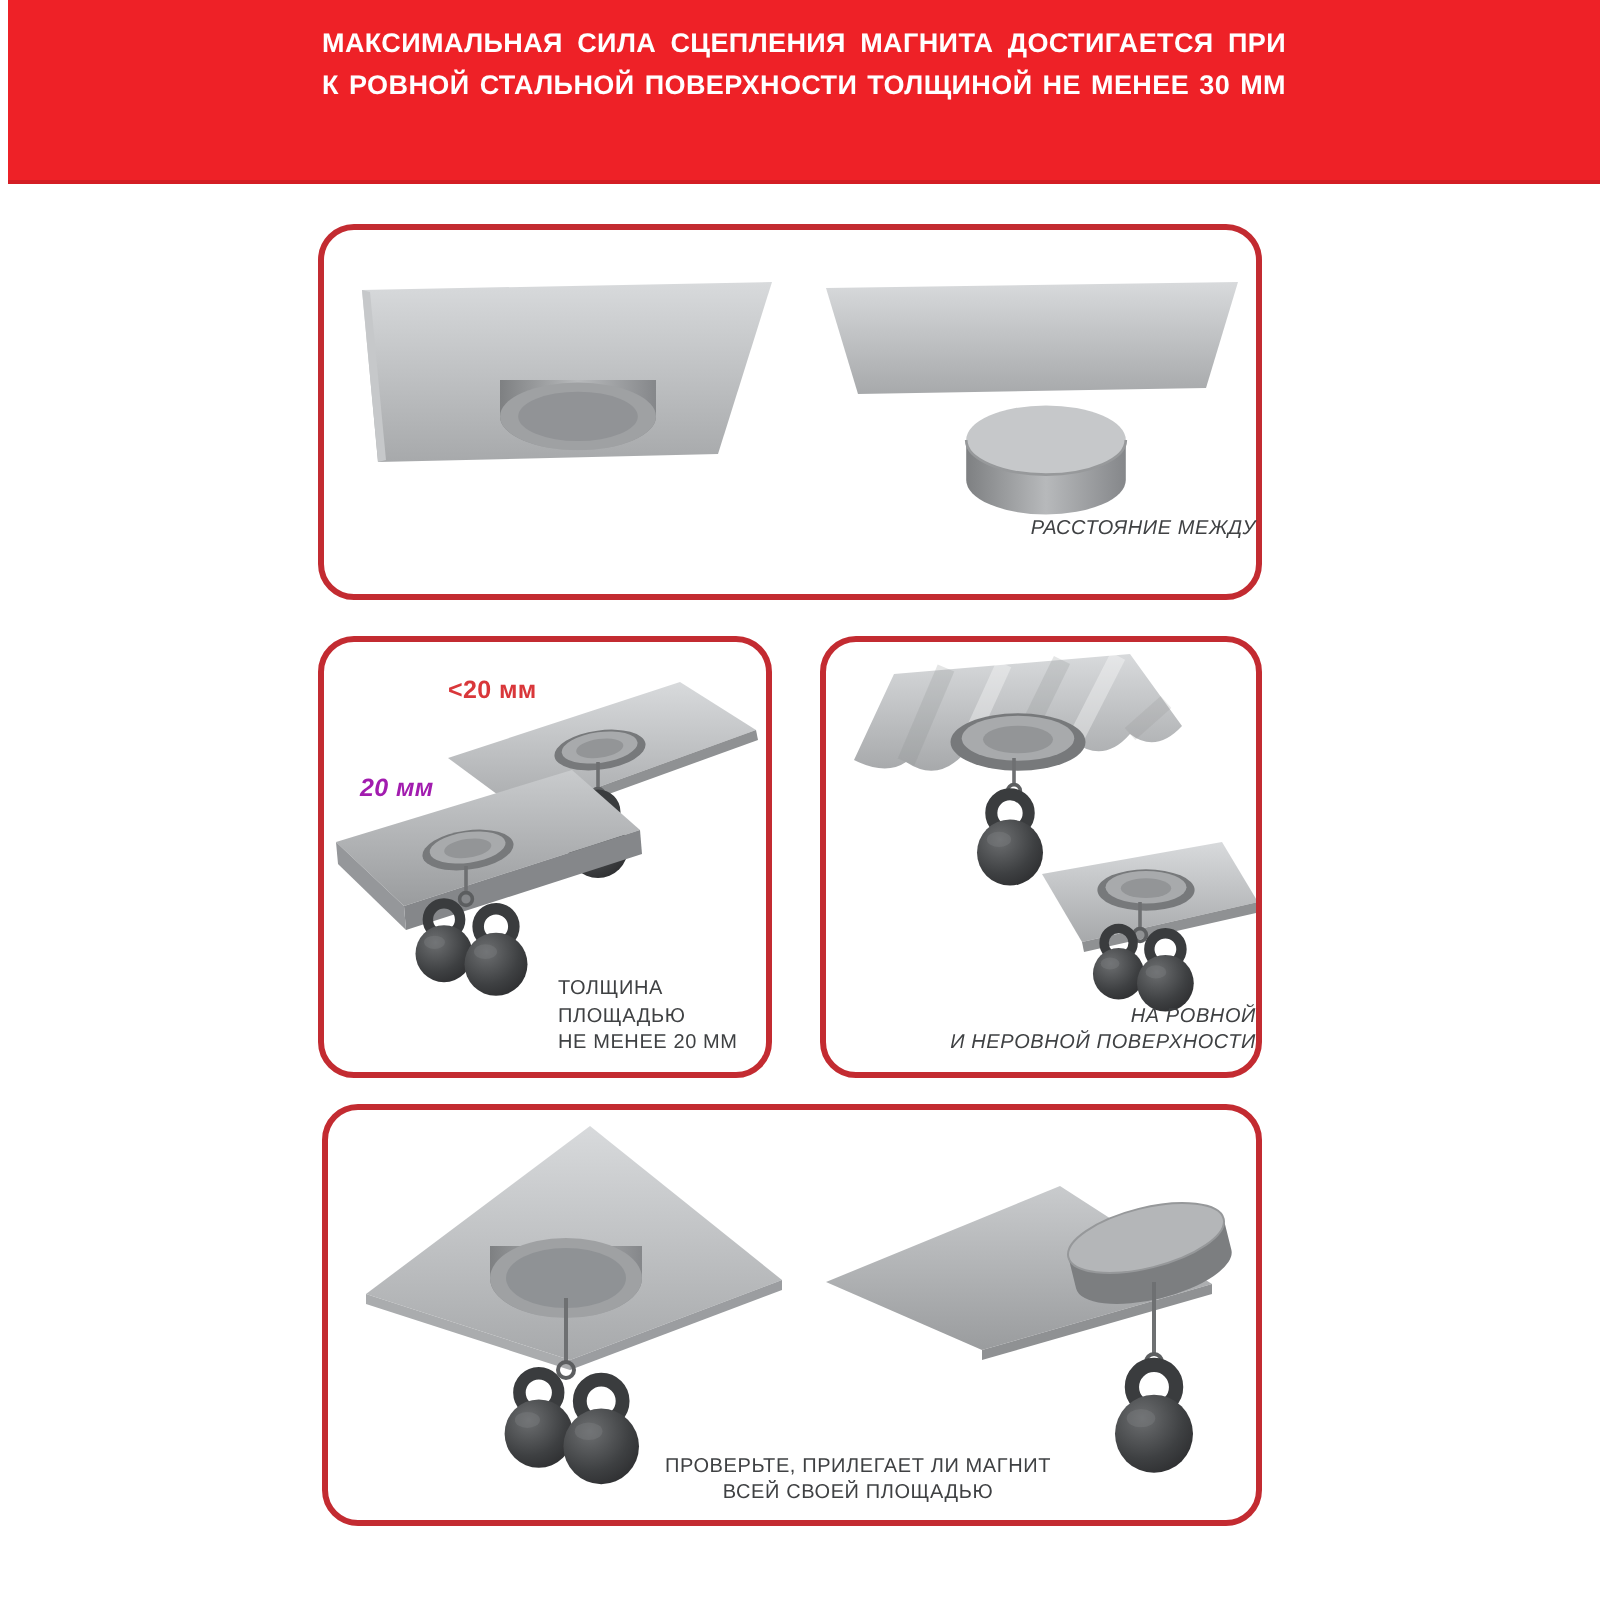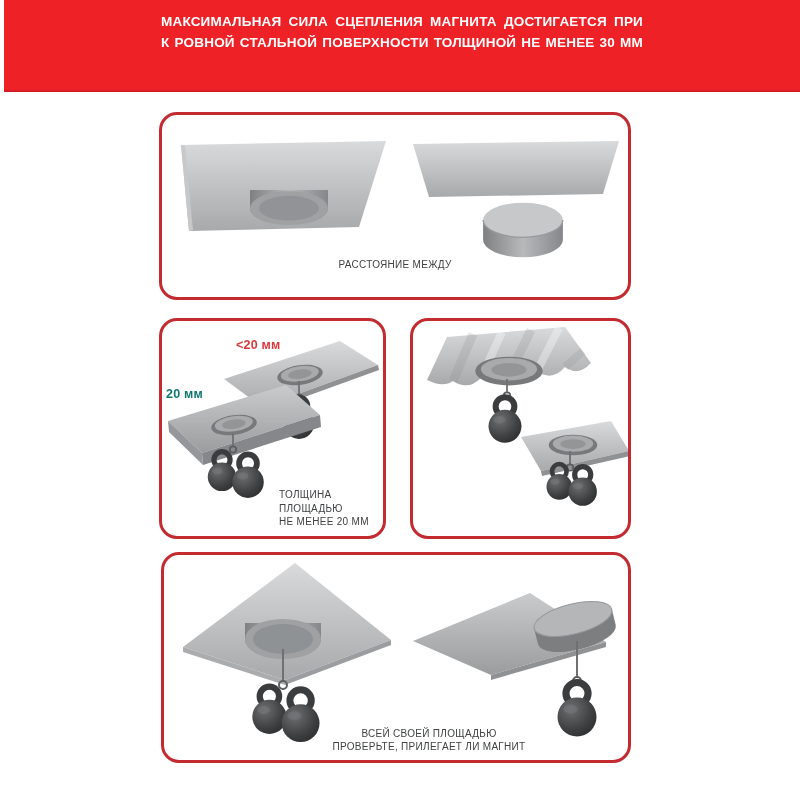--- a/index.html
+++ b/index.html
@@ -16,28 +16,28 @@
          border:3px solid #c32b31;border-radius:18px;}
   .panel svg{position:absolute;left:0;top:0;}
   #panel-distance{left:159px;top:112px;width:472px;height:188px;}
   #panel-thickness{left:159px;top:318px;width:227px;height:221px;}
   #panel-surface{left:410px;top:318px;width:221px;height:221px;}
   #panel-full-contact{left:161px;top:552px;width:470px;height:211px;}
   
   .caption{position:absolute;color:#3f4143;font-size:10px;line-height:13px;
            letter-spacing:.3px;}
   .caption .cap-line{display:block;}
-  .cap-center{left:0;right:0;text-align:center;}
+  .cap-center{left:0;right:0;text-align:right;font-style:italic;}
   #cap-distance{top:143px;}
   #cap-thickness{left:117px;top:167px;line-height:13.5px;}
   #cap-surface{top:181px;}
   #cap-full-contact{left:145px;width:240px;top:172px;text-align:center;}
   .mm-label{position:absolute;font-size:12.5px;font-weight:bold;letter-spacing:.2px;}
-  #label-thin{left:62px;top:17px;color:#d9373a;margin-left:12px;}
-  #label-thick{left:4px;top:66px;color:#0f766e;}
+  #label-thin{left:62px;top:17px;color:#d9373a;}
+  #label-thick{left:18px;top:66px;color:#a21caf;font-style:italic;}
 </style>
 </head>
 <body>
 
 <svg width="0" height="0" style="position:absolute">
   <defs>
     <linearGradient id="gPlate" x1="0" y1="0" x2="0" y2="1">
       <stop offset="0" stop-color="#d8dadc"></stop>
         <stop offset="1" stop-color="#a7a9ab"></stop>
     </linearGradient>
@@ -153,20 +153,24 @@
         <use href="#kbell" transform="translate(92,102) scale(1.1)"></use>
       </g>
       <g>
         <path d="M 108,116 L 198,100 L 216,130 L 128,150 Z" fill="url(#gPlate)"></path>
         <path d="M 128,150 L 216,130 L 217,135 L 129,155 Z" fill="#8f9193"></path>
         <use href="#maghole" transform="translate(160,124) scale(0.9)"></use>
         <use href="#whook" transform="translate(157,130)"></use>
         <use href="#kbellpair" transform="translate(158,166) scale(0.9)"></use>
       </g>
     </svg>
+    <div class="caption cap-center" id="cap-surface">
+      <span class="cap-line">НА РОВНОЙ</span>
+      <span class="cap-line">И НЕРОВНОЙ ПОВЕРХНОСТИ</span>
+    </div>
   </div>
 
   <div class="panel" id="panel-full-contact">
     <svg width="464" height="205" viewBox="0 0 464 205">
       <g>
         <path d="M 131,8 L 227,85 L 121,125 L 19,92 Z" fill="url(#gPlate)"></path>
         <path d="M 227,85 L 121,125 L 121,130 L 227,90 Z" fill="#9b9da0"></path>
         <path d="M 19,92 L 121,125 L 121,130 L 19,97 Z" fill="#aaacae"></path>
         <g transform="translate(119,76)">
           <path d="M -38,-8 L -38,8 A 38 20 0 0 0 38 8 L 38,-8 Z" fill="url(#gMagSide)"></path>
@@ -184,18 +188,18 @@
           <path d="M -40,0 L -40,16 A 40 15 0 0 0 40 16 L 40,0 Z" fill="#7c7e80"></path>
           <ellipse cx="0" cy="0" rx="40" ry="15" fill="#b4b6b8"></ellipse>
           <ellipse cx="0" cy="0" rx="40" ry="15" fill="none" stroke="#96989a" stroke-width="1"></ellipse>
         </g>
         <path d="M 413,86 L 413,122" stroke="#6e7072" stroke-width="2" fill="none"></path>
         <circle cx="413" cy="126" r="4" fill="none" stroke="#5c5e60" stroke-width="2"></circle>
         <use href="#kbell" transform="translate(413,158) scale(1.3)"></use>
       </g>
     </svg>
     <div class="caption" id="cap-full-contact">
+      <span class="cap-line">ПРОВЕРЬТЕ, ПРИЛЕГАЕТ ЛИ МАГНИТ</span>
       <span class="cap-line">ВСЕЙ СВОЕЙ ПЛОЩАДЬЮ</span>
-      <span class="cap-line">ПРОВЕРЬТЕ, ПРИЛЕГАЕТ ЛИ МАГНИТ</span>
     </div>
   </div>
 
 </div>
 
 </body></html>

